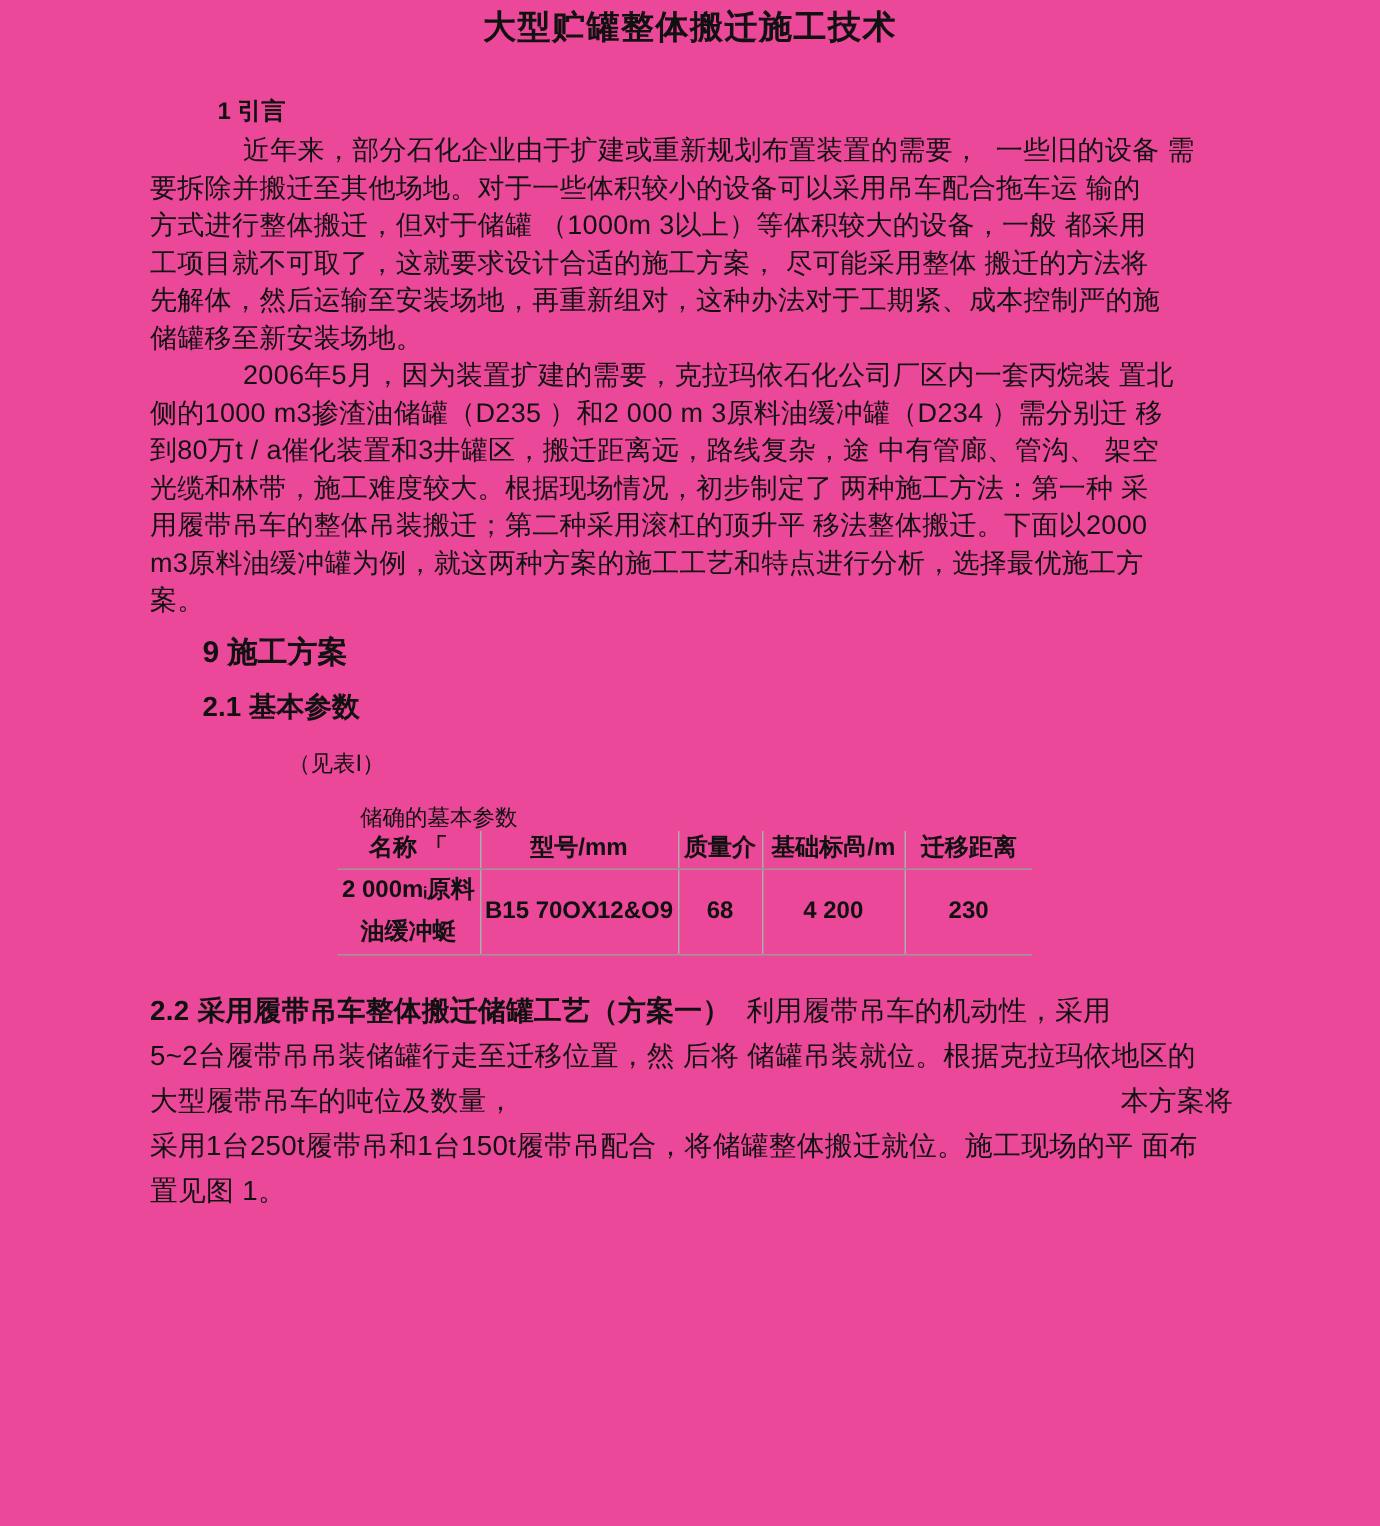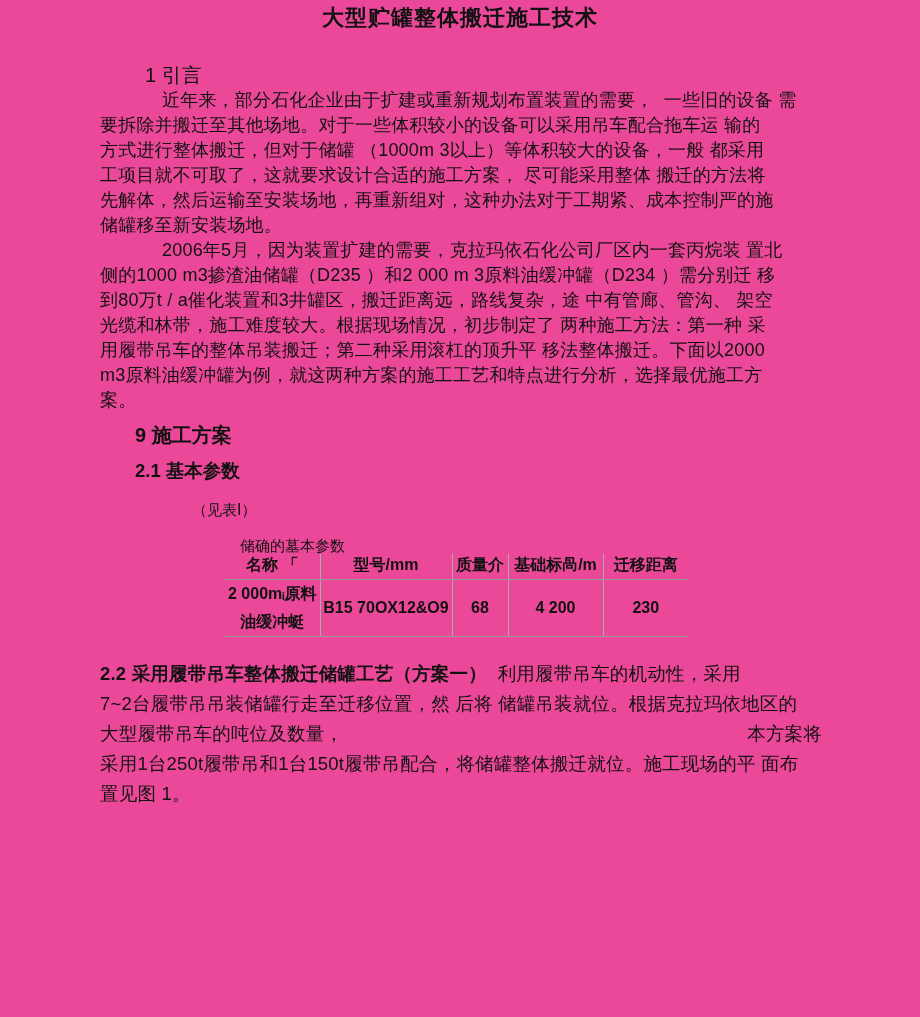--- a/index.html
+++ b/index.html
@@ -11,21 +11,21 @@
   }
   .page{position:relative;width:920px;height:1017px;overflow:hidden;background:#ec4899;}
 
   .doc-title{
     margin:4px 0 0 0;
     text-align:center;
     font-size:22px;line-height:28px;
     font-weight:bold;letter-spacing:1px;
   }
 
-  .h-main{font-size:20px;line-height:26px;font-weight:normal;margin:30px 0 0 145px;}
+  .h-main{font-size:16px;line-height:26px;font-weight:bold;margin:30px 0 0 145px;}
   .h-plan{font-size:20px;line-height:26px;font-weight:bold;margin:9px 0 0 135px;}
   .h-sub{font-size:18.5px;line-height:24px;font-weight:bold;margin:11px 0 0 135px;}
 
   .p-body{
     width:722px;margin:0 0 0 100px;
     font-size:18px;letter-spacing:0.2px;
   }
   .p-body:first-of-type{margin-top:7px;}
   .p-body .line{line-height:25px;white-space:pre-wrap;}
   .line.indent{text-indent:62px;}
@@ -134,19 +134,19 @@
         <td>B15 70OX12&amp;O9</td>
         <td>68</td>
         <td>4 200</td>
         <td>230</td>
       </tr>
     </tbody>
   </table>
 
   <div class="p-22">
     <div class="line"><span class="bold">2.2 采用履带吊车整体搬迁储罐工艺（方案一）</span><span>  利用履带吊车的机动性，采用</span></div>
-    <div class="line">7~2台履带吊吊装储罐行走至迁移位置，然 后将 储罐吊装就位。根据克拉玛依地区的</div>
+    <div class="line">5~2台履带吊吊装储罐行走至迁移位置，然 后将 储罐吊装就位。根据克拉玛依地区的</div>
     <div class="line split"><span>大型履带吊车的吨位及数量，</span><span>本方案将</span></div>
     <div class="line">采用1台250t履带吊和1台150t履带吊配合，将储罐整体搬迁就位。施工现场的平 面布</div>
     <div class="line">置见图 1。</div>
   </div>
 
 </div>
 
 </body></html>

